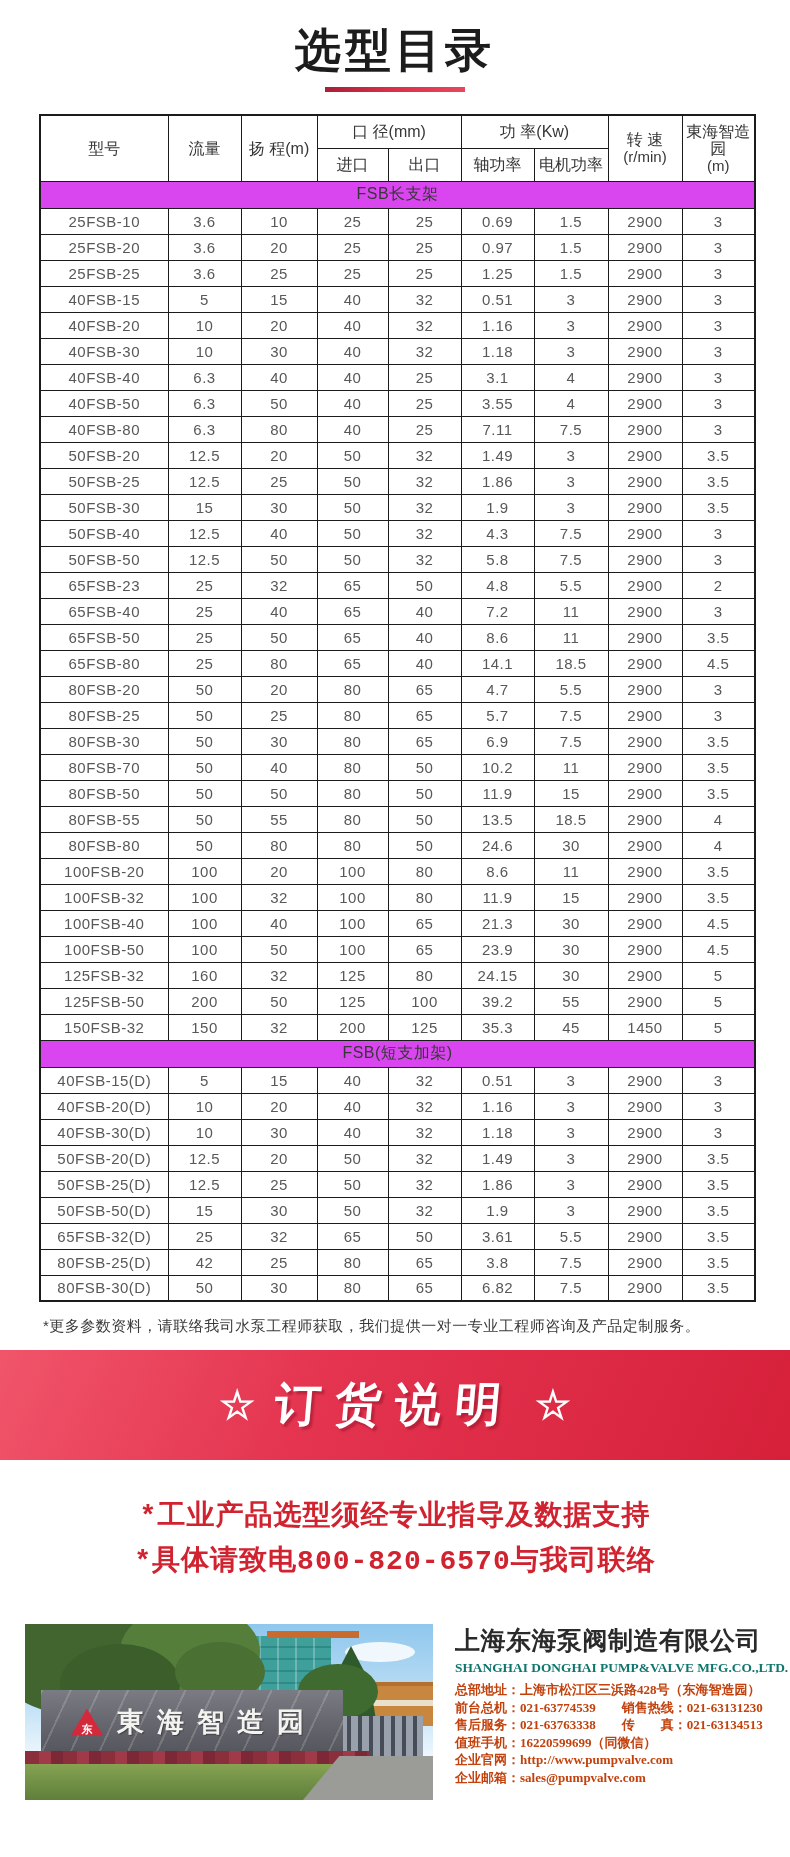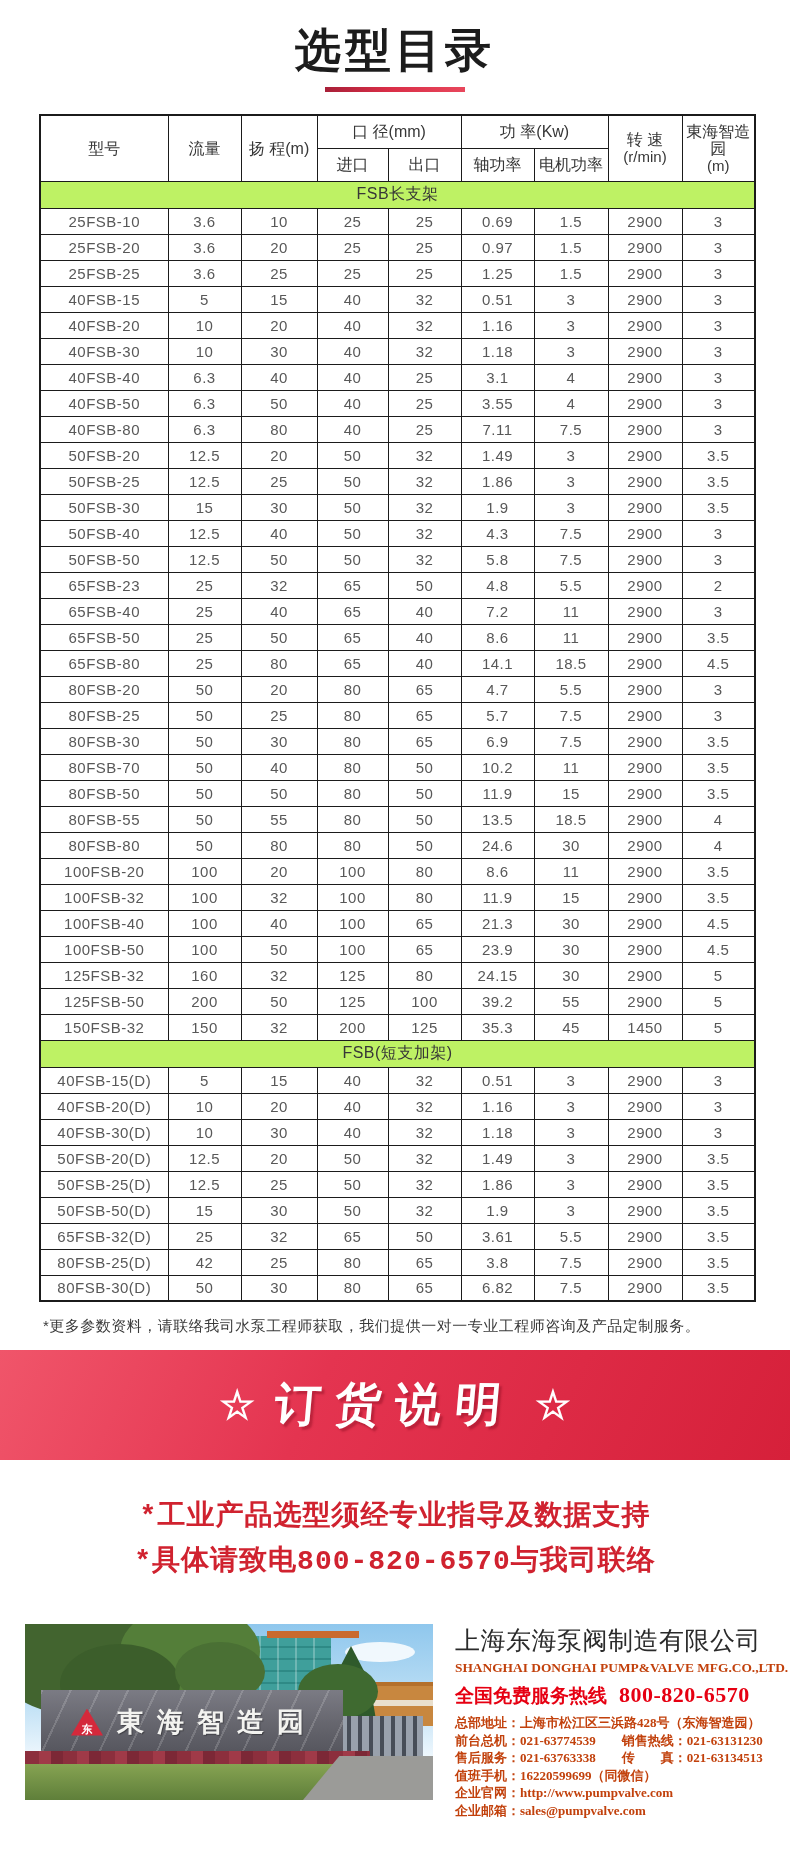--- a/index.html
+++ b/index.html
@@ -23,21 +23,21 @@
   table.pump col.c-in    { width:71px; }
   table.pump col.c-out   { width:73px; }
   table.pump col.c-shaft { width:73px; }
   table.pump col.c-motor { width:74px; }
   table.pump col.c-speed { width:74px; }
   table.pump col.c-npsh  { width:73px; }
   table.pump th, table.pump td { border:1px solid #1b1b1b; text-align:center;
                vertical-align:middle; overflow:hidden; }
   table.pump thead th { height:33px; font-weight:normal; color:#373737; font-size:16px; line-height:17px; }
   table.pump thead th .sub { font-size:15px; }
-  table.pump tr.section-row td { height:27px; color:#373737; font-size:16px; background:#bef264; }
+  table.pump tr.section-row td { height:27px; color:#373737; font-size:16px; background:#d946ef; }
   table.pump tbody td { height:26px; color:#585858; font-size:15px; letter-spacing:0.5px; }
 
   
   .note { margin:15px 35px 0 43px; font-size:15px; color:#3a3a3a; letter-spacing:0.5px; }
 
   
   .banner { margin-top:14px; width:790px; height:110px;
             background:linear-gradient(115deg,#f0556a 0%,#e43450 40%,#d6203a 100%);
             display:flex; align-items:center; justify-content:center; }
   .banner .star { color:#fff; font-size:40px; font-weight:bold; margin:0 20px; }
@@ -81,23 +81,23 @@
           margin-left:14px; white-space:nowrap; font-weight:bold;
           text-shadow:1px 1px 1px rgba(0,0,0,0.35); }
   .shrubs { position:absolute; left:0; top:127px; width:345px; height:17px;
           background:repeating-linear-gradient(90deg,#8c2f3d 0 14px,#a03a48 14px 26px,#7c2836 26px 38px); }
   .grass { position:absolute; left:0; bottom:0; width:408px; height:36px;
           background:linear-gradient(180deg,#86a352,#5f7f3a); }
   .road { position:absolute; right:0; bottom:0; width:130px; height:44px; background:#9b9b98;
           clip-path:polygon(28% 0,100% 0,100% 100%,0 100%); }
 
   .info { flex:1; padding-left:22px; padding-top:0; }
-  .name-cn { font-size:25px; font-weight:normal; color:#2a2a2a; letter-spacing:0.5px; white-space:nowrap; }
+  .name-cn { font-size:25px; font-weight:bold; color:#2a2a2a; letter-spacing:0.5px; white-space:nowrap; }
   .name-en { font-family:"Liberation Serif", serif; font-weight:bold; font-size:13.4px;
-             color:#c2410c; margin-top:3px; white-space:nowrap; }
+             color:#0f766e; margin-top:3px; white-space:nowrap; }
   .hotline { margin-top:6px; font-family:"Liberation Serif", serif; font-weight:bold;
              color:#e60012; white-space:nowrap; }
   .hotline .h-label { font-size:19px; }
   .hotline .h-number { font-size:22px; margin-left:8px; letter-spacing:0.5px; }
   .contact-lines { margin-top:5px; }
   .contact-line { font-family:"Liberation Serif", serif; font-weight:bold; font-size:13px;
              color:#c2410c; line-height:17.6px; white-space:nowrap; }
 </style>
 </head>
 <body>
@@ -642,24 +642,20 @@
         <div class="wall-text">東海智造园</div>
       </div>
       <div class="shrubs"></div>
       <div class="grass"></div>
       <div class="road"></div>
     </div>
 
     <div class="info">
       <div class="name-cn">上海东海泵阀制造有限公司</div>
       <div class="name-en">SHANGHAI DONGHAI PUMP&amp;VALVE MFG.CO.,LTD.</div>
-      <div class="hotline">
-        <span class="h-label">全国免费服务热线</span>
-        <span class="h-number">800-820-6570</span>
-      </div>
       <div class="contact-lines">
           <div class="contact-line">总部地址：上海市松江区三浜路428号（东海智造园）</div>
           <div class="contact-line">前台总机：021-63774539　　销售热线：021-63131230</div>
           <div class="contact-line">售后服务：021-63763338　　传　　真：021-63134513</div>
           <div class="contact-line">值班手机：16220599699（同微信）</div>
           <div class="contact-line">企业官网：http://www.pumpvalve.com</div>
           <div class="contact-line">企业邮箱：sales@pumpvalve.com</div>
         </div>
     </div>
 

